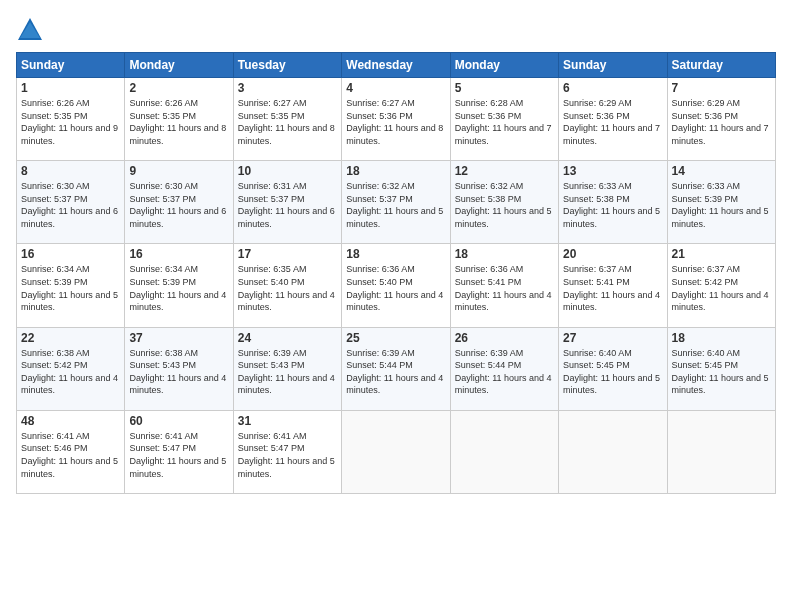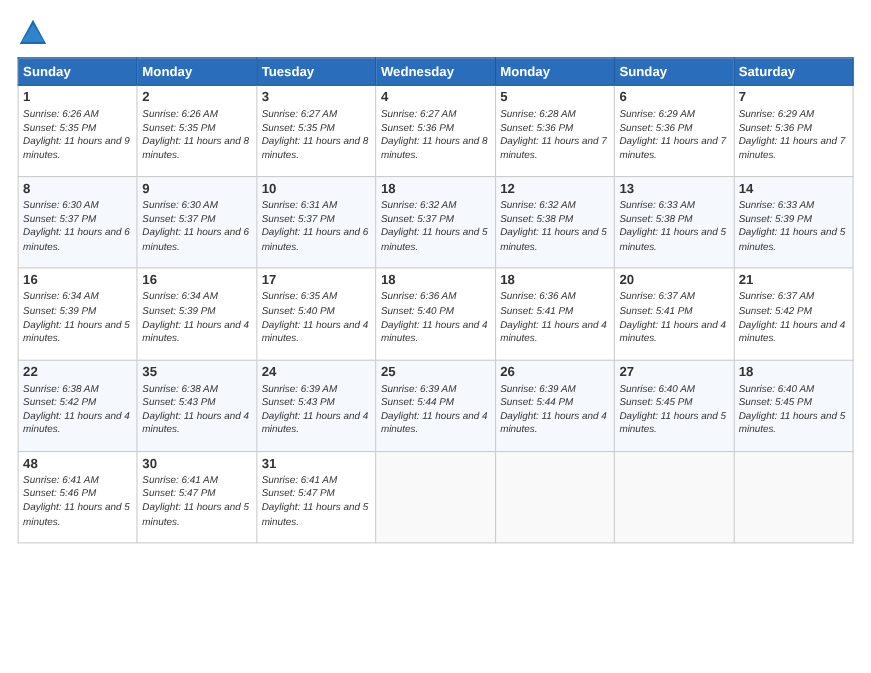--- a/index.html
+++ b/index.html
@@ -83,21 +83,20 @@
     .day-num {
       font-size: 12px;
       font-weight: bold;
       margin-bottom: 2px;
       display: block;
     }
     .cell-text {
       font-size: 9px;
       line-height: 1.4;
       color: #333;
-      font-style: italic;
     }
     .empty-cell {
       background: #f9f9f9 !important;
     }
   </style>
 </head>
 <body>
 
 <div class="page">
   <div class="header">
@@ -307,21 +306,21 @@
         <tr>
           <td>
           <span class="day-num">22</span>
           <div class="cell-text">
             Sunrise: 6:38 AM<br>
             Sunset: 5:42 PM<br>
             Daylight: 11 hours and 4 minutes.
           </div>
         </td>
           <td>
-          <span class="day-num">35</span>
+          <span class="day-num">37</span>
           <div class="cell-text">
             Sunrise: 6:38 AM<br>
             Sunset: 5:43 PM<br>
             Daylight: 11 hours and 4 minutes.
           </div>
         </td>
           <td>
           <span class="day-num">24</span>
           <div class="cell-text">
             Sunrise: 6:39 AM<br>
@@ -365,21 +364,21 @@
         <tr>
           <td>
           <span class="day-num">48</span>
           <div class="cell-text">
             Sunrise: 6:41 AM<br>
             Sunset: 5:46 PM<br>
             Daylight: 11 hours and 5 minutes.
           </div>
         </td>
           <td>
-          <span class="day-num">30</span>
+          <span class="day-num">60</span>
           <div class="cell-text">
             Sunrise: 6:41 AM<br>
             Sunset: 5:47 PM<br>
             Daylight: 11 hours and 5 minutes.
           </div>
         </td>
           <td>
           <span class="day-num">31</span>
           <div class="cell-text">
             Sunrise: 6:41 AM<br>

